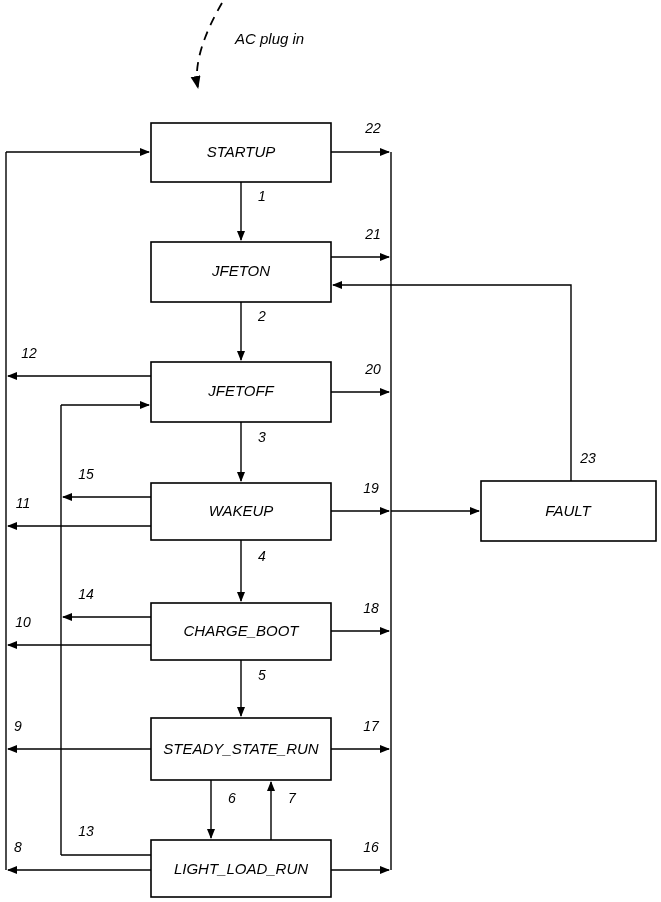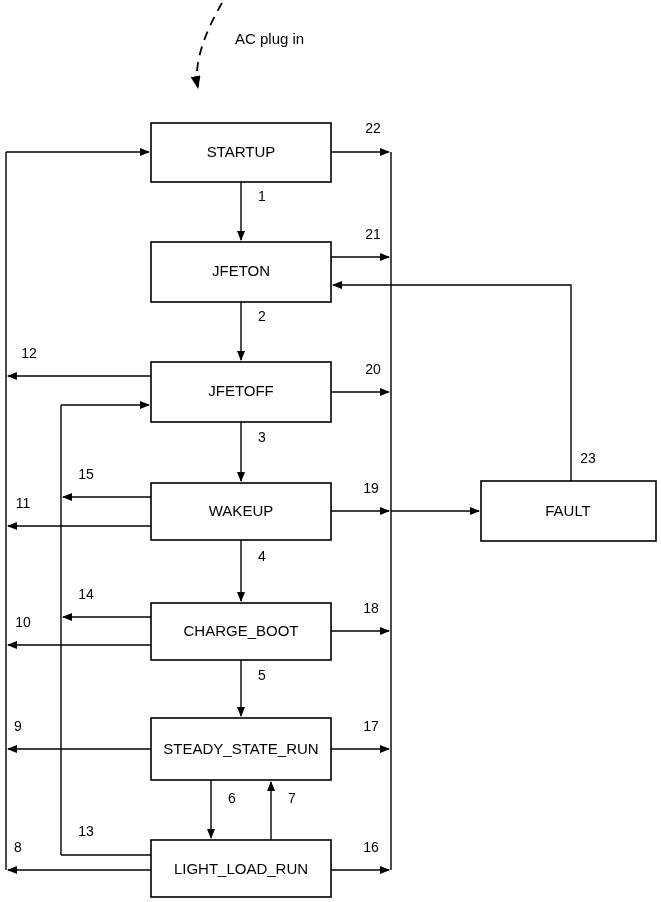--- a/index.html
+++ b/index.html
@@ -10,20 +10,21 @@
   }
   body {
     font-family: "Liberation Sans", sans-serif;
   }
   #diagram-root {
     position: relative;
     width: 661px;
     height: 902px;
     background: #ffffff;
     overflow: hidden;
+    font-style: italic;
   }
   svg#state-diagram {
     display: block;
     width: 661px;
     height: 902px;
   }
   .state-box {
     fill: #ffffff;
     stroke: #000000;
     stroke-width: 1.6;

